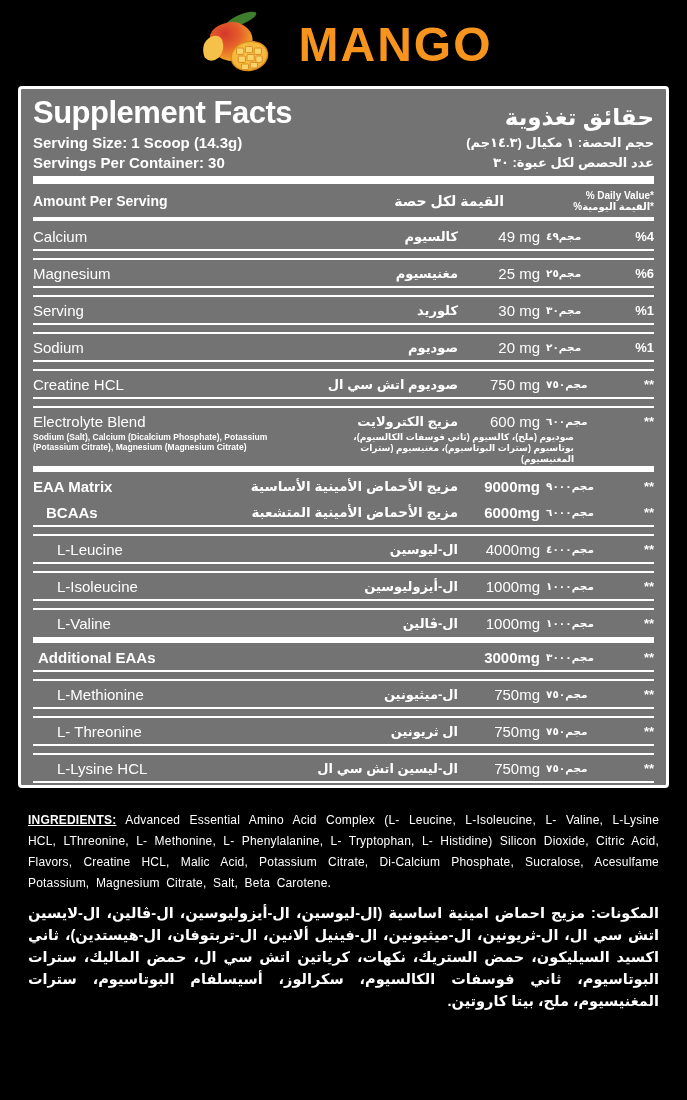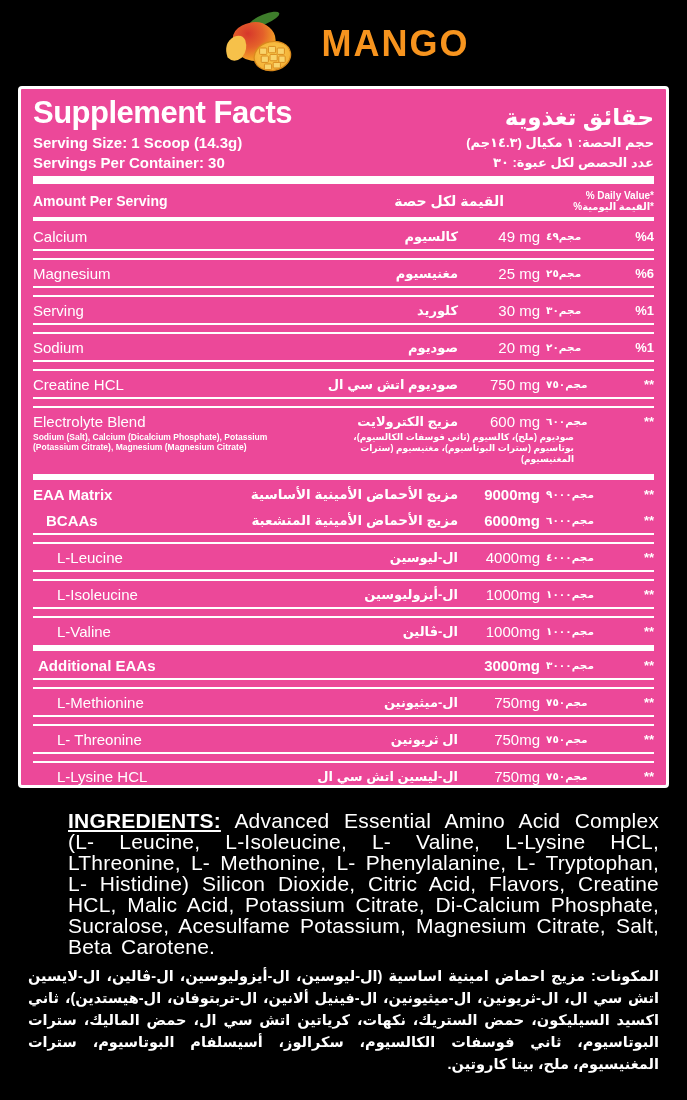--- a/index.html
+++ b/index.html
@@ -1,19 +1,19 @@
 <!DOCTYPE html>
 <html><head>
 <meta charset="utf-8">
 <style>
   html,body{margin:0;padding:0;background:#000;}
   body{width:687px;height:1100px;overflow:hidden;font-family:"Liberation Sans","DejaVu Sans",sans-serif;color:#fff;-webkit-font-smoothing:antialiased;}
   .logo-row{display:flex;align-items:center;justify-content:center;gap:8px;padding-top:6px;height:76px;}
-  .logo-text{font-size:36px;font-weight:bold;letter-spacing:2px;color:#F7941E;margin-left:16px;}
-  .panel{margin:4px 18px 0 18px;border:3px solid #fff;border-radius:4px;background:#ec4899;padding:6px 12px 6px 12px;height:702px;box-sizing:border-box;overflow:hidden;}
+  .logo-text{font-size:48px;font-weight:bold;letter-spacing:2px;color:#F7941E;margin-left:16px;}
+  .panel{margin:4px 18px 0 18px;border:3px solid #fff;border-radius:4px;background:#737373;padding:6px 12px 6px 12px;height:702px;box-sizing:border-box;overflow:hidden;}
   .title-row{display:flex;justify-content:space-between;align-items:flex-end;}
   .title-en{font-size:31px;font-weight:bold;letter-spacing:-0.5px;}
   .title-ar{font-size:23px;font-weight:bold;}
   .serv-row{display:flex;justify-content:space-between;align-items:center;margin-top:3px;}
   .serv-en{font-size:15px;font-weight:bold;}
   .serv-ar{font-size:13px;font-weight:bold;}
   .bar-xthick{height:8px;background:#fff;margin:5px 0 3px 0;}
   .bar-med{height:4px;background:#fff;margin:2px 0;}
   .sep-double{height:7px;border-top:2px solid #fff;border-bottom:2px solid #fff;}
   .sep-thick{height:6px;background:#fff;margin:1px 0;}
@@ -27,25 +27,25 @@
   .frow.bold .c-amt-en{font-weight:bold;}
   .c-en{flex:1;font-size:15px;}
   .ind1 .c-en{padding-left:13px;}
   .ind2 .c-en{padding-left:24px;}
   .indh .c-en{padding-left:5px;}
   .c-ar{font-size:13px;font-weight:bold;text-align:right;}
   .c-amt-en{width:82px;text-align:right;font-size:15px;}
   .c-amt-ar{width:66px;text-align:left;padding-left:6px;font-size:10.5px;font-weight:bold;direction:ltr;white-space:nowrap;}
   .c-amt-ar span{display:inline-block;text-align:center;}
   .c-dv{width:42px;text-align:right;font-size:13px;font-weight:bold;}
-  .subrow{display:flex;margin-top:-2px;padding-bottom:8px;}
+  .subrow{display:flex;margin-top:-2px;padding-bottom:0;}
   .sub-en{flex:1.1;font-size:8.5px;line-height:10px;font-weight:bold;padding-right:6px;}
   .sub-ar{flex:1;font-size:9px;line-height:11px;font-weight:bold;text-align:right;padding-right:80px;}
   .ingredients{margin:22px 28px 0 28px;}
-  .ing-en{font-size:21px;line-height:21px;text-align:justify;letter-spacing:0.2px;word-spacing:3px;margin-left:40px;}
+  .ing-en{font-size:12px;line-height:21px;text-align:justify;letter-spacing:0.2px;word-spacing:3px;}
   .ing-en .lbl{font-weight:bold;text-decoration:underline;}
   .ing-ar{font-size:14.5px;line-height:22px;font-weight:bold;text-align:justify;margin-top:8px;}
   .ing-ar .lbl{font-weight:bold;}
   [dir="rtl"]{unicode-bidi:isolate;}
 </style>
 </head>
 <body>
 
 <div class="logo-row">
   <span>

